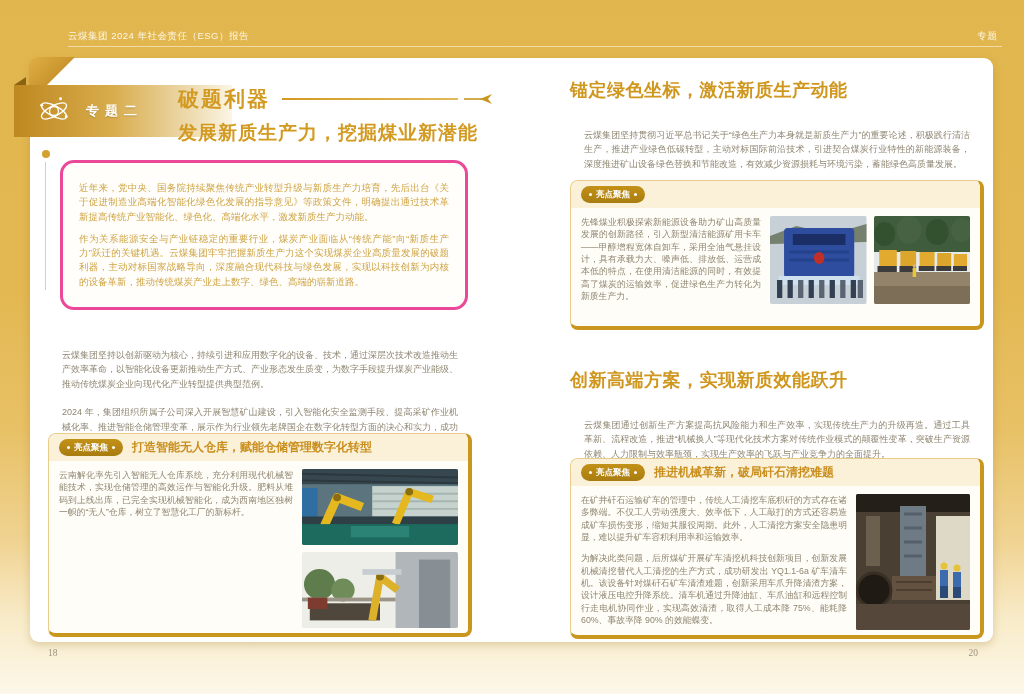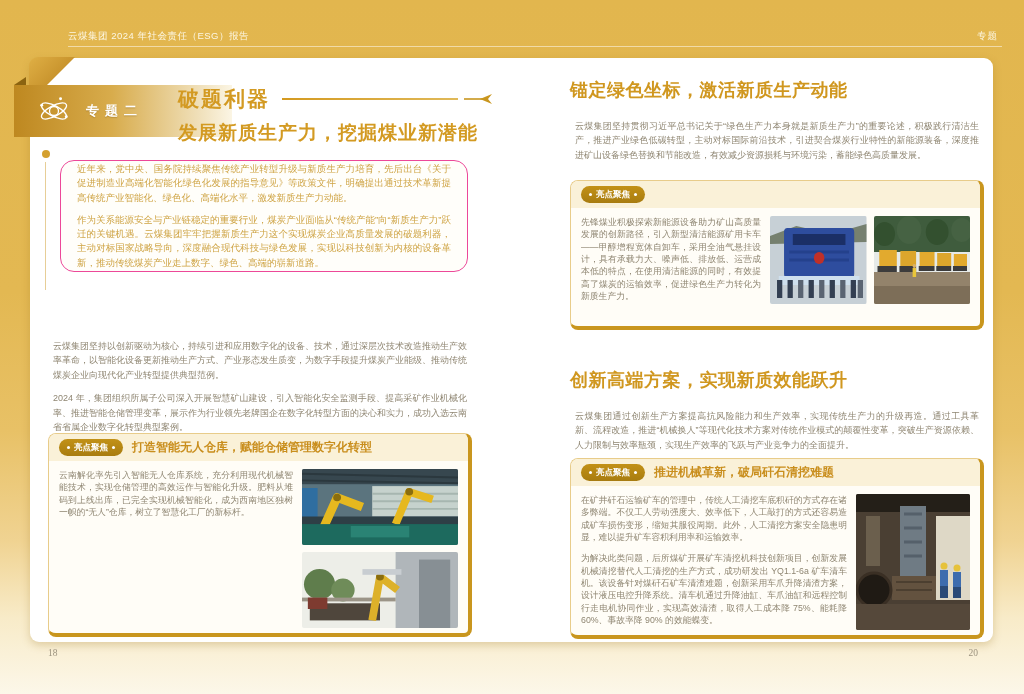--- a/index.html
+++ b/index.html
@@ -28,28 +28,28 @@
   .ribbon-label{color:#fff;font-size:13px;font-weight:bold;letter-spacing:6px;text-shadow:0 1px 1px rgba(120,80,10,.35);text-align:center;}
   
   .title-block{position:absolute;left:148px;top:27px;width:314px;}
   .title-row{display:flex;align-items:center;}
   .t-main{font-size:21px;font-weight:bold;color:#D39A22;letter-spacing:2px;white-space:nowrap;}
   .t-line{flex:1;height:2px;margin:0 6px 0 12px;background:linear-gradient(90deg,#D49A20,#E0B959);}
   .t-sub{margin-top:7px;font-size:19px;font-weight:bold;color:#D39A22;letter-spacing:1px;white-space:nowrap;}
   
   .intro-dot{position:absolute;left:12px;top:92px;width:8px;height:8px;border-radius:50%;background:#D4A02F;}
   .intro-line{position:absolute;left:15px;top:104px;width:1px;height:128px;background:#E7CE97;}
-  .intro-box{position:absolute;left:30px;top:102px;width:408px;box-sizing:border-box;padding:1px 16px;
-        background:#FFFEFA;border:1px solid #ec4899;border-radius:14px;}
+  .intro-box{position:absolute;left:30px;top:102px;width:408px;box-sizing:border-box;padding:18px 16px;
+        background:#FFFEFA;border:3px solid #ec4899;border-radius:14px;}
   .intro-box p{margin:0;font-size:9.5px;line-height:1.5;color:#CFA445;text-align:justify;}
   .intro-box p + p{margin-top:8px;}
   
   .sec-h{position:absolute;margin:0;font-size:18px;font-weight:bold;color:#D0971F;letter-spacing:.5px;white-space:nowrap;}
   .body-text{position:absolute;}
-  .body-text p{margin:5px;font-size:9px;line-height:1.6;color:#8F8672;text-align:justify;}
+  .body-text p{margin:14px;font-size:9px;line-height:1.6;color:#8F8672;text-align:justify;}
   .body-text p + p{margin-top:9px;}
   .pos-l-h{left:18px;top:240px;}
   .pos-l-b{left:18px;top:276px;width:424px;}
   .pos-r-h1{left:540px;top:20px;}
   .pos-r-b1{left:540px;top:56px;width:414px;}
   .pos-r-h2{left:540px;top:310px;}
   .pos-r-b2{left:540px;top:346px;width:414px;}
   
   .hbox{position:absolute;box-sizing:border-box;background:#FFFDF7;overflow:hidden;
         border:1px solid #E8CC8A;border-right:4px solid #C9961E;border-bottom:4px solid #C9961E;border-radius:8px;}

